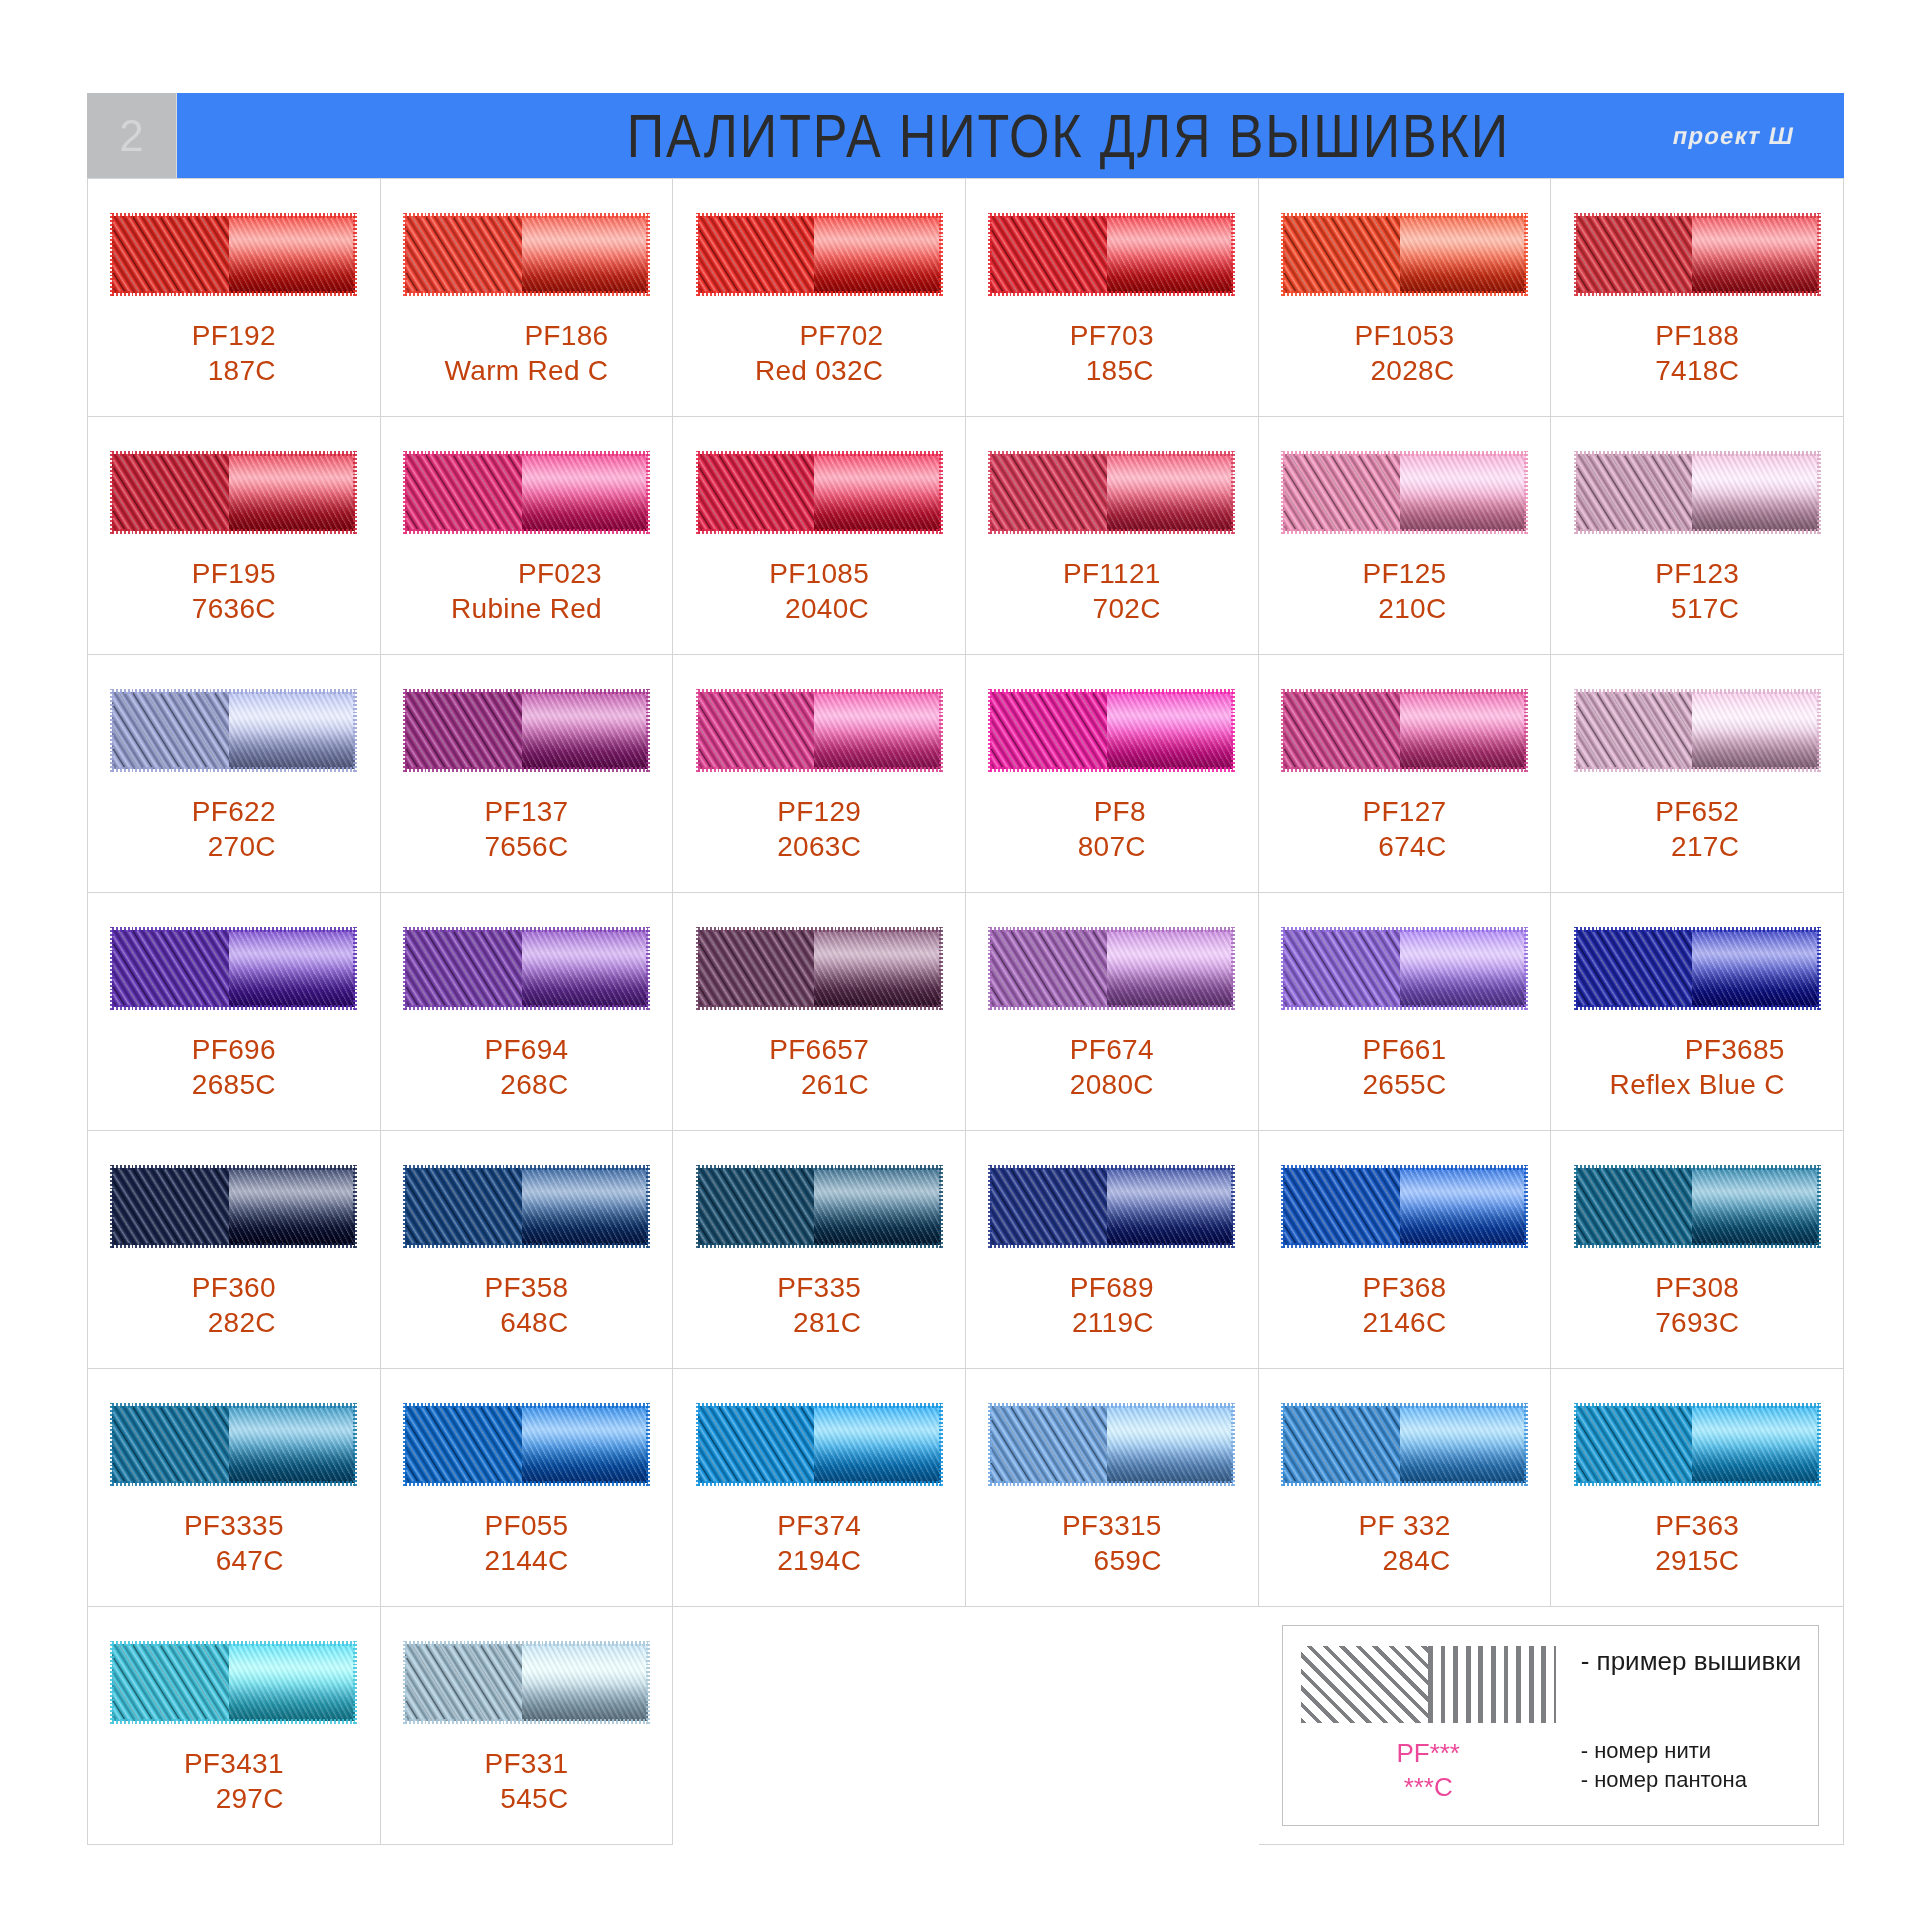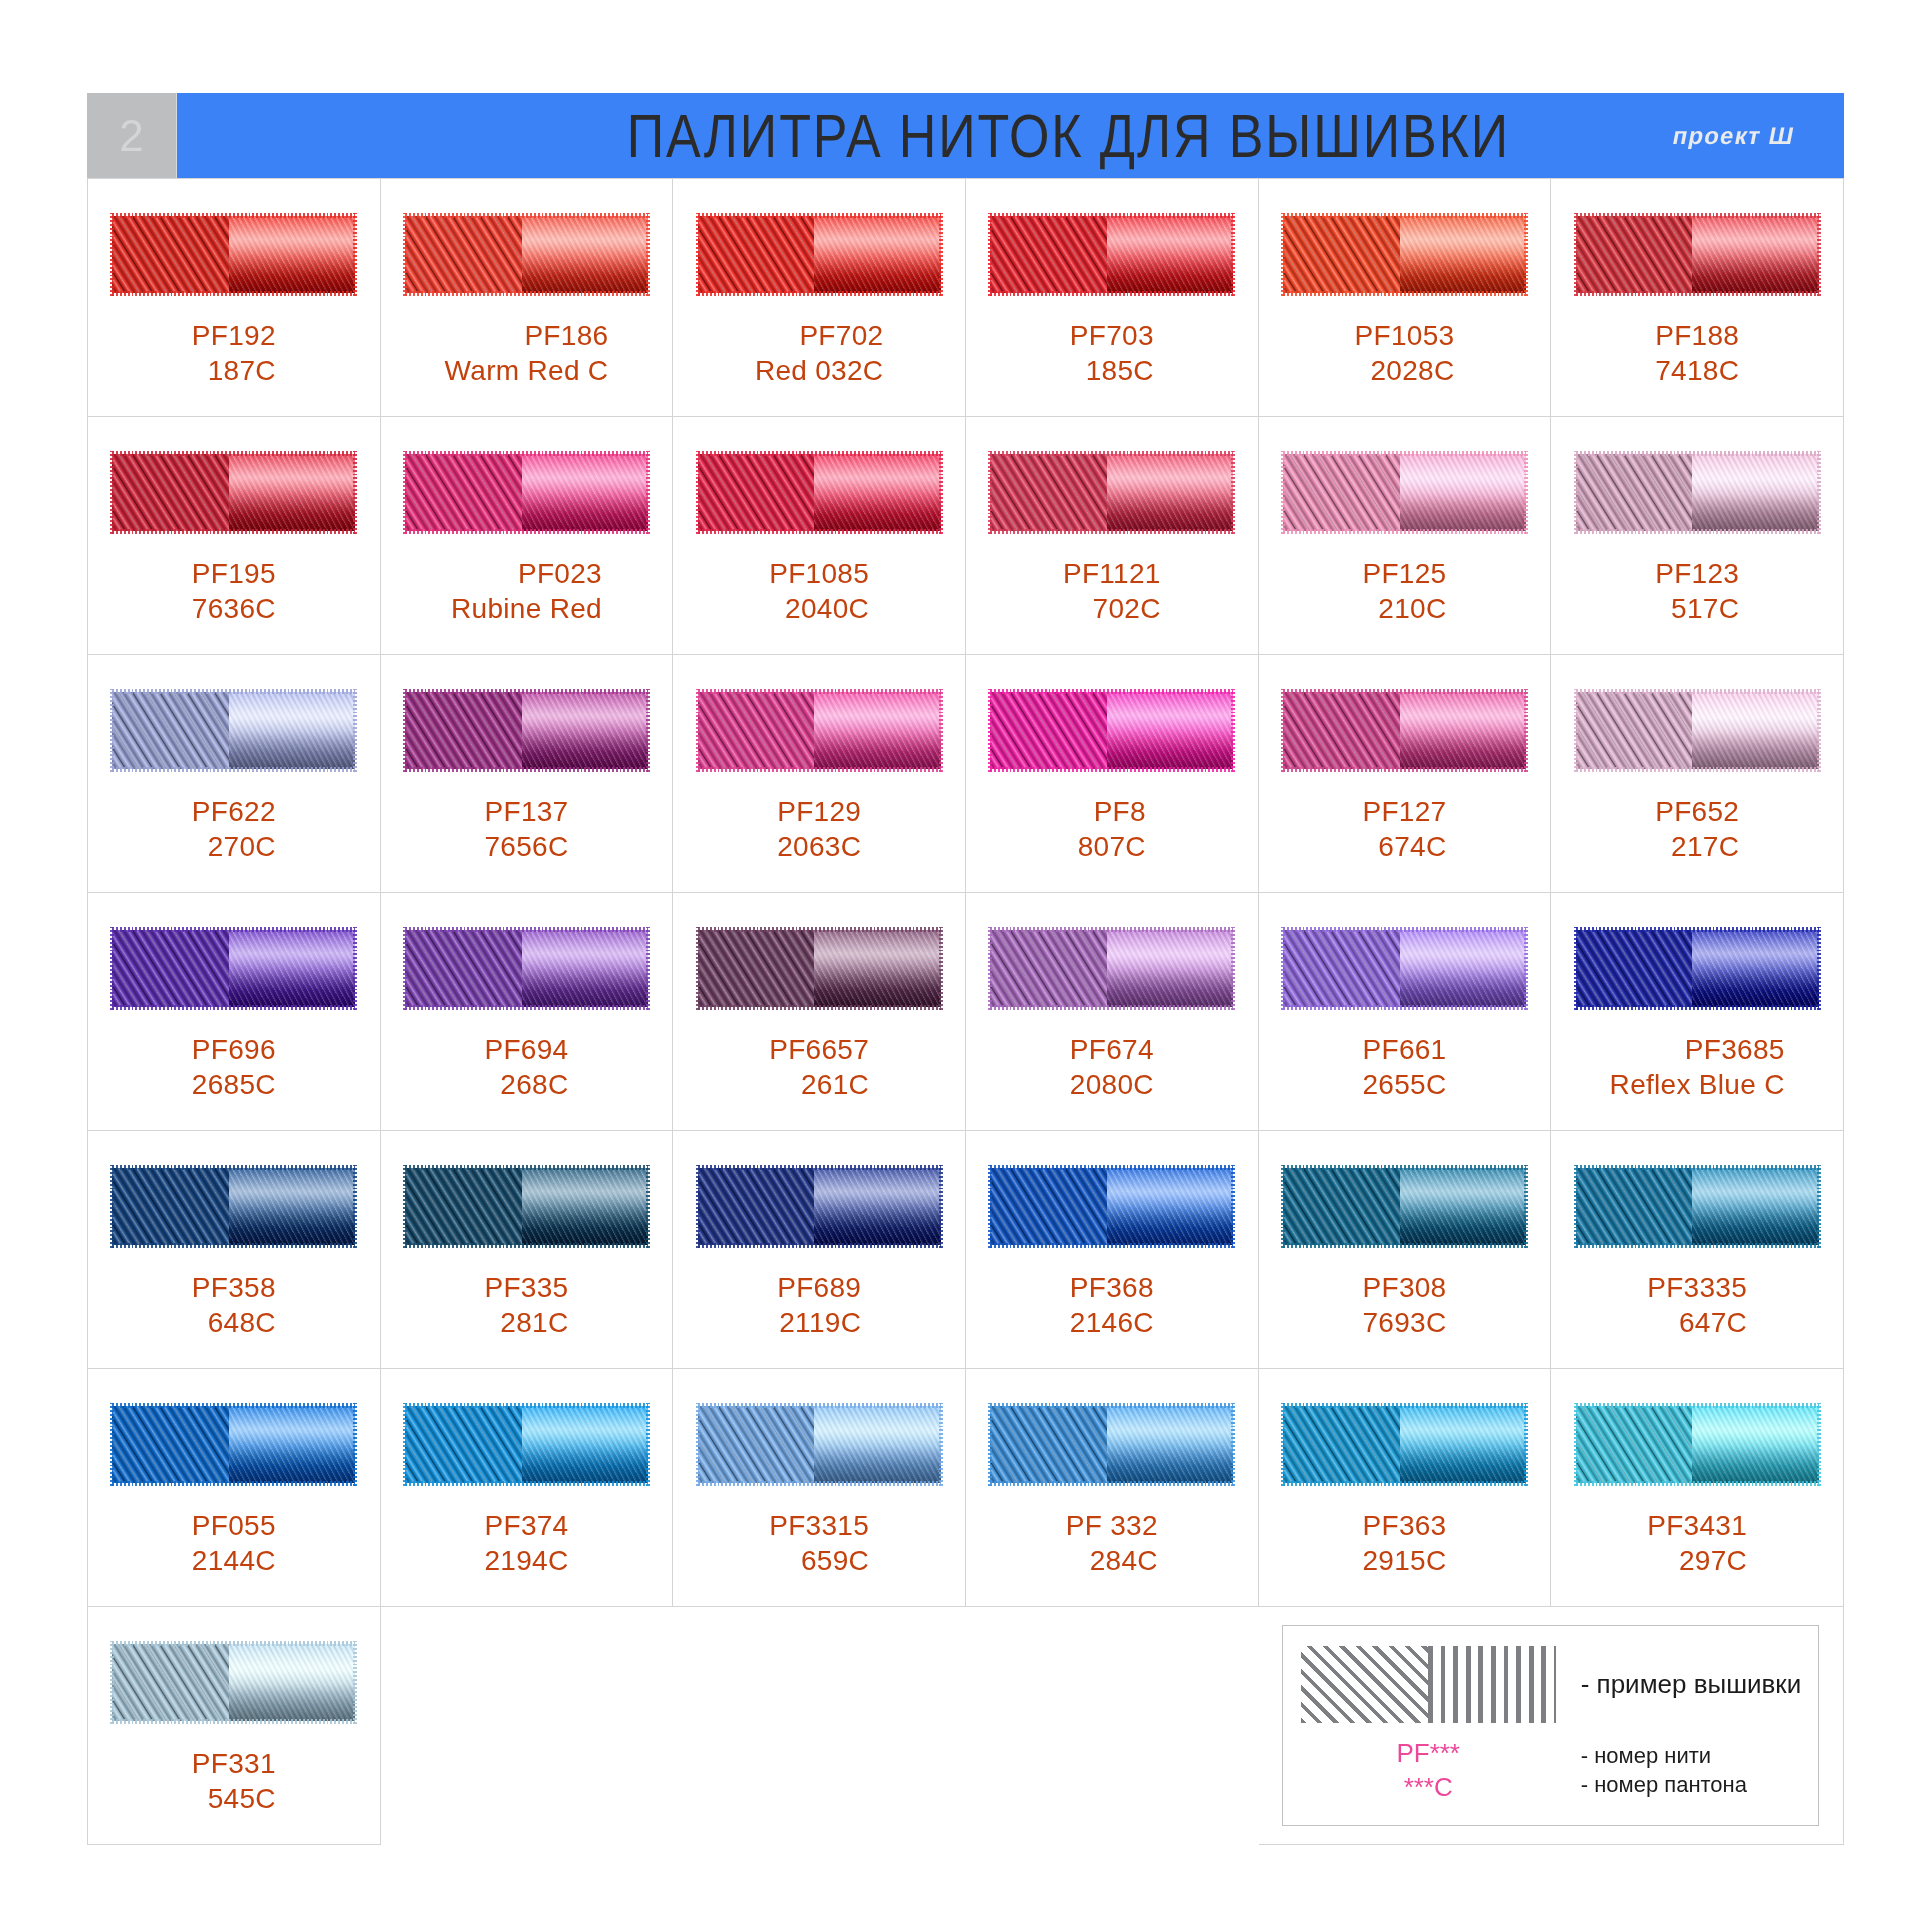--- a/index.html
+++ b/index.html
@@ -191,21 +191,21 @@
     border:1px solid #bfc1c3;
     box-sizing:border-box;
     width:537px;height:201px;
     display:flex;
     flex-direction:column;
     justify-content:center;
     padding:11.6px 17.4px 11.6px 17.4px;
   }
   .legend-row{
     display:flex;
-    align-items:center;
+    align-items:flex-start;
   }
   .legend-row.top{margin-bottom:13.5px;}
   .legend-sample{
     width:255px;height:77px;
     display:flex;
     flex-shrink:0;
   }
   .ls-left{
     width:50%;height:100%;
     background-image:repeating-linear-gradient(45deg,
@@ -627,20 +627,36 @@
             <div class="tex-fill"></div>
           </div>
           <div class="half right" style="background: linear-gradient(rgb(61, 69, 202) 0%, rgb(87, 95, 228) 34%, rgb(27, 35, 168) 64%, rgb(0, 0, 126) 100%);">
             <div class="tex-satin"></div>
           </div>
           <span class="edge-r"></span>
         </div>
         <div class="labels">
           <div class="thread-no">PF3685</div>
           <div class="pantone-no">Reflex Blue C</div>
+        </div>
+      </div>
+      <div class="cell">
+        <div class="swatch" style="color: rgb(22, 34, 74);">
+          <span class="edge-l"></span>
+          <div class="half left" style="background: rgb(22, 34, 74);">
+            <div class="tex-fill"></div>
+          </div>
+          <div class="half right" style="background: linear-gradient(rgb(56, 68, 108) 0%, rgb(82, 94, 134) 34%, rgb(22, 34, 74) 64%, rgb(0, 0, 32) 100%);">
+            <div class="tex-satin"></div>
+          </div>
+          <span class="edge-r"></span>
+        </div>
+        <div class="labels">
+          <div class="thread-no">PF360</div>
+          <div class="pantone-no">282C</div>
         </div>
       </div>
       <div class="cell">
         <div class="swatch" style="color: rgb(18, 66, 127);">
           <span class="edge-l"></span>
           <div class="half left" style="background: rgb(18, 66, 127);">
             <div class="tex-fill"></div>
           </div>
           <div class="half right" style="background: linear-gradient(rgb(52, 100, 161) 0%, rgb(78, 126, 187) 34%, rgb(18, 66, 127) 64%, rgb(0, 24, 85) 100%);">
             <div class="tex-satin"></div>

